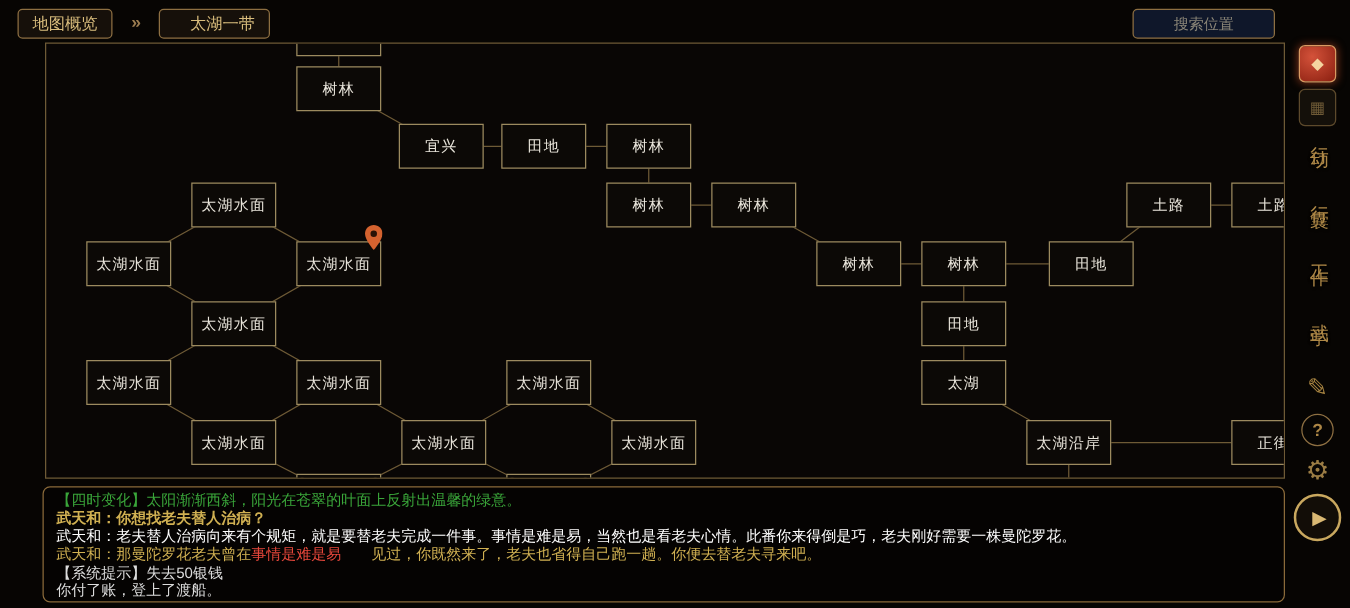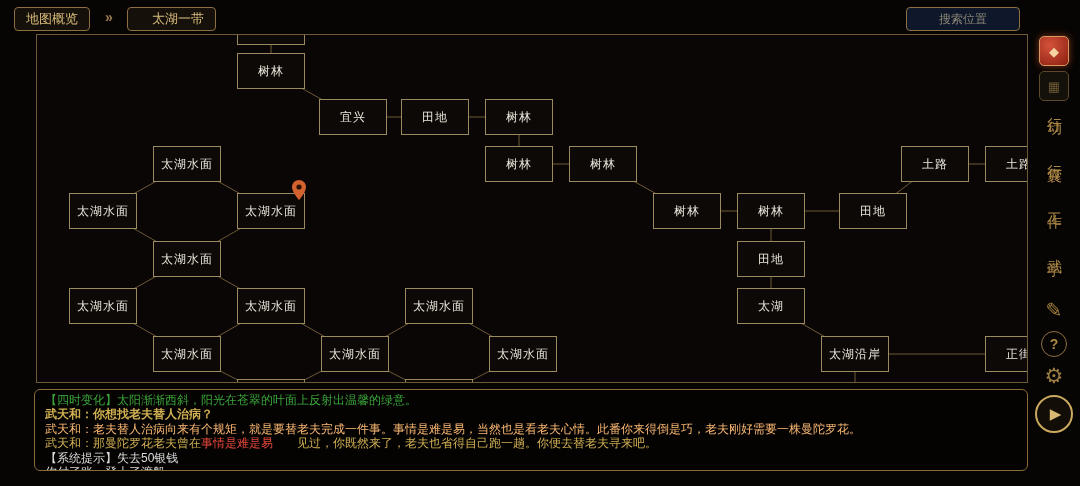--- a/index.html
+++ b/index.html
@@ -63,21 +63,21 @@
   }
   .sb-gear{height:28px;color:#9a7c44;font-size:21px;display:flex;align-items:center;}
   .sb-play{
     width:38px;height:38px;border:2px solid #c9a85f;border-radius:50%;
     background:#120d07;color:#d9b873;font-size:15px;
     display:flex;align-items:center;justify-content:center;
     padding-left:3px;box-sizing:border-box;
   }
   
   .log{
-    position:absolute;left:34px;top:389px;width:994px;height:82px;box-sizing:border-box;
+    position:absolute;left:34px;top:389px;width:994px;height:93px;box-sizing:border-box;
     border:1px solid #8a6a3a;border-radius:6px;background:#050302;
     padding:3px 10px;overflow:hidden;
   }
   .log p{margin:0;font-size:12px;line-height:14.4px;white-space:nowrap;overflow:hidden;}
 </style>
 </head>
 <body>
 
 <div class="topbar">
   <div class="chip" id="breadcrumb">地图概览</div>
@@ -163,17 +163,17 @@
     <div class="sb-text">武学</div>
     <div class="sb-quill">✎</div>
     <div class="sb-help">?</div>
     <div class="sb-gear">⚙</div>
     <div class="sb-play">▶</div>
   </div>
 
 <div class="log">
     <p><span style="color: rgb(58, 166, 58);">【四时变化】太阳渐渐西斜，阳光在苍翠的叶面上反射出温馨的绿意。</span></p>
     <p><span style="color: rgb(208, 176, 82); font-weight: bold;">武天和：你想找老夫替人治病？</span></p>
-    <p><span style="color: #fdba74;">武天和：老夫替人治病向来有个规矩，就是要替老夫完成一件事。事情是难是易，当然也是看老夫心情。此番你来得倒是巧，老夫刚好需要一株曼陀罗花。</span></p>
+    <p><span style="color: #ffffff;">武天和：老夫替人治病向来有个规矩，就是要替老夫完成一件事。事情是难是易，当然也是看老夫心情。此番你来得倒是巧，老夫刚好需要一株曼陀罗花。</span></p>
     <p><span style="color: rgb(208, 176, 82);">武天和：那曼陀罗花老夫曾在</span><span style="color: rgb(232, 72, 60);">事情是难是易</span><span style="color: rgb(208, 176, 82); margin-left: 24px;">见过，你既然来了，老夫也省得自己跑一趟。你便去替老夫寻来吧。</span></p>
     <p><span style="color: rgb(220, 220, 220);">【系统提示】失去50银钱</span></p>
     <p><span style="color: rgb(220, 220, 220);">你付了账，登上了渡船。</span></p>
   </div>
 
 </body></html>

